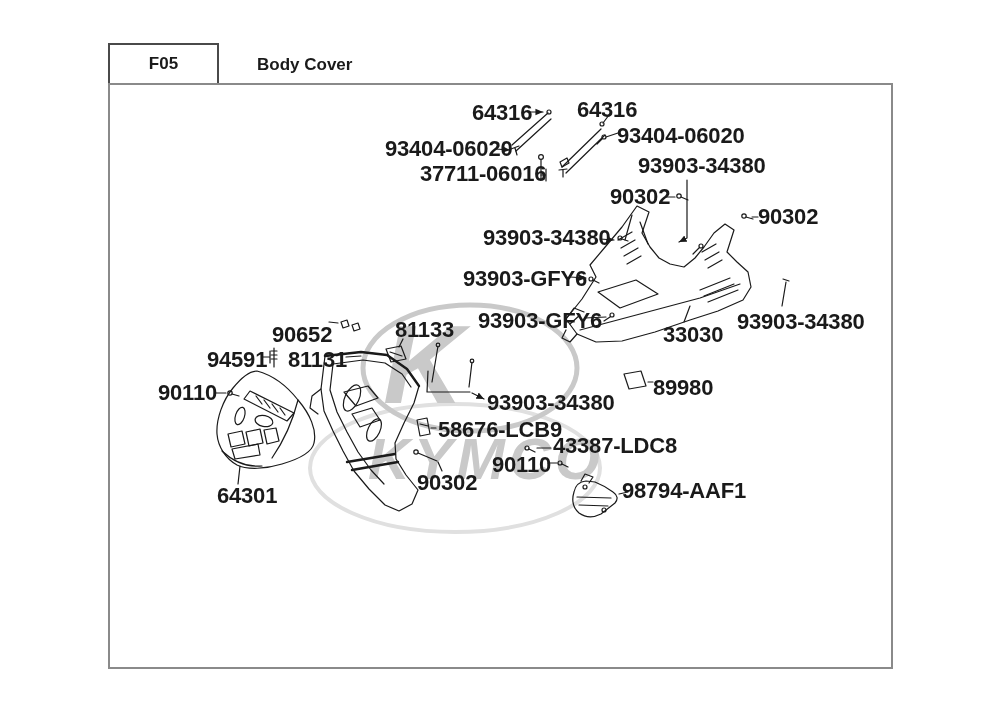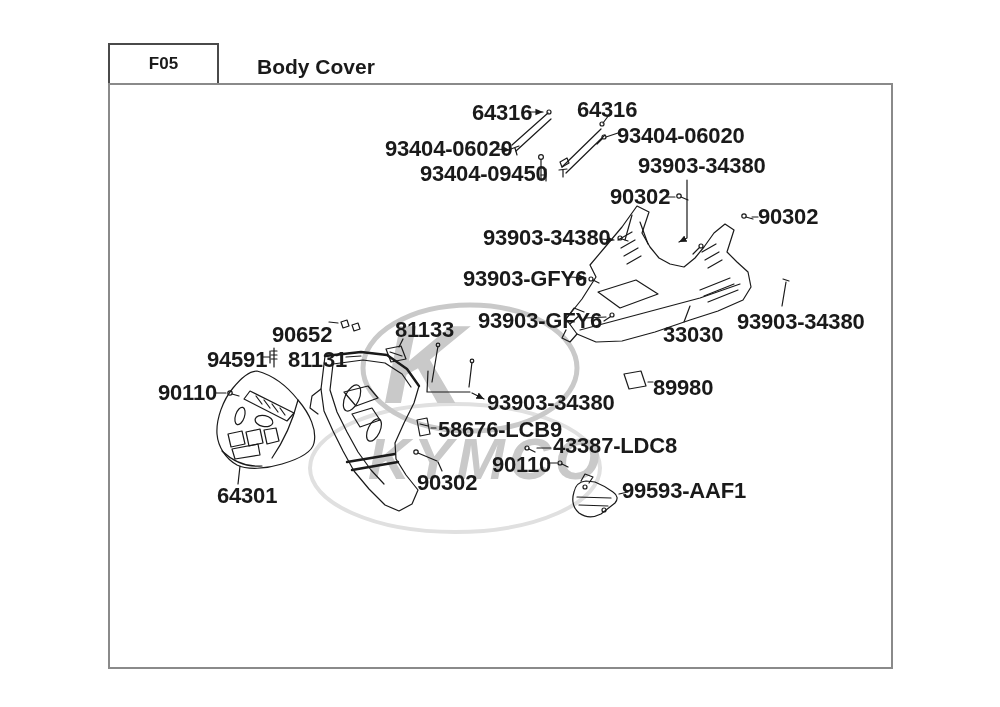--- a/index.html
+++ b/index.html
@@ -5,21 +5,21 @@
   html,body{margin:0;padding:0;background:#fff;}
   .page{position:relative;width:1000px;height:707px;background:#ffffff;
         font-family:"Liberation Sans",sans-serif;overflow:hidden;}
   .frame{position:absolute;left:108px;top:83px;width:785px;height:586px;
          border:2px solid #8a8a8a;box-sizing:border-box;background:transparent;}
   .code-box{position:absolute;left:108px;top:43px;width:111px;height:42px;
             border:2px solid #4a4a4a;box-sizing:border-box;background:#fff;
             display:flex;align-items:center;justify-content:center;
             font-weight:bold;font-size:17px;color:#1a1a1a;}
   .doc-title{position:absolute;left:257px;top:55px;font-weight:bold;
-             font-size:21px;color:#1a1a1a;}
+             font-size:17px;color:#1a1a1a;}
   .page-num{position:absolute;left:450px;top:672px;width:100px;text-align:center;
             font-weight:bold;font-size:15px;color:#1a1a1a;margin-top:42px;}
   svg.diagram{position:absolute;left:0;top:0;}
   .plbl{position:absolute;font-weight:bold;font-size:22px;line-height:17px;
         color:#1a1a1a;white-space:nowrap;letter-spacing:-0.2px;}
   .ink{stroke:#1a1a1a;fill:none;stroke-width:1.2;stroke-linecap:round;stroke-linejoin:round;}
   .ink-thick{stroke:#1a1a1a;fill:none;stroke-width:2.4;stroke-linecap:round;stroke-linejoin:round;}
   .wm{font-style:italic;font-weight:bold;fill:#c9c9c9;}
 </style>
 </head>
@@ -214,38 +214,38 @@
       <line x1="240" y1="466" x2="238" y2="484"></line>
       <line x1="648" y1="382" x2="653" y2="382"></line>
       <line x1="628" y1="492" x2="619" y2="494"></line>
     </g>
   </svg>
 
   <div class="plbl" style="left:472px;top:104px">64316</div>
   <div class="plbl" style="left:577px;top:101px">64316</div>
   <div class="plbl" style="left:385px;top:140px">93404-06020</div>
   <div class="plbl" style="left:617px;top:127px">93404-06020</div>
-  <div class="plbl" style="left:420px;top:165px">93404-09450</div>
+  <div class="plbl" style="left:420px;top:165px">37711-06016</div>
   <div class="plbl" style="left:638px;top:157px">93903-34380</div>
   <div class="plbl" style="left:610px;top:188px">90302</div>
   <div class="plbl" style="left:758px;top:208px">90302</div>
   <div class="plbl" style="left:483px;top:229px">93903-34380</div>
   <div class="plbl" style="left:463px;top:270px">93903-GFY6</div>
   <div class="plbl" style="left:478px;top:312px">93903-GFY6</div>
   <div class="plbl" style="left:663px;top:326px">33030</div>
   <div class="plbl" style="left:737px;top:313px">93903-34380</div>
   <div class="plbl" style="left:272px;top:326px">90652</div>
   <div class="plbl" style="left:395px;top:321px">81133</div>
   <div class="plbl" style="left:207px;top:351px">94591</div>
   <div class="plbl" style="left:288px;top:351px">81131</div>
   <div class="plbl" style="left:158px;top:384px">90110</div>
   <div class="plbl" style="left:487px;top:394px">93903-34380</div>
   <div class="plbl" style="left:438px;top:421px">58676-LCB9</div>
   <div class="plbl" style="left:553px;top:437px">43387-LDC8</div>
   <div class="plbl" style="left:492px;top:456px">90110</div>
   <div class="plbl" style="left:417px;top:474px">90302</div>
   <div class="plbl" style="left:217px;top:487px">64301</div>
   <div class="plbl" style="left:653px;top:379px">89980</div>
-  <div class="plbl" style="left:622px;top:482px">99593-AAF1</div>
+  <div class="plbl" style="left:622px;top:482px">98794-AAF1</div>
 
   <div class="page-num">- 45 -</div>
 
 </div>
 
 </body></html>

